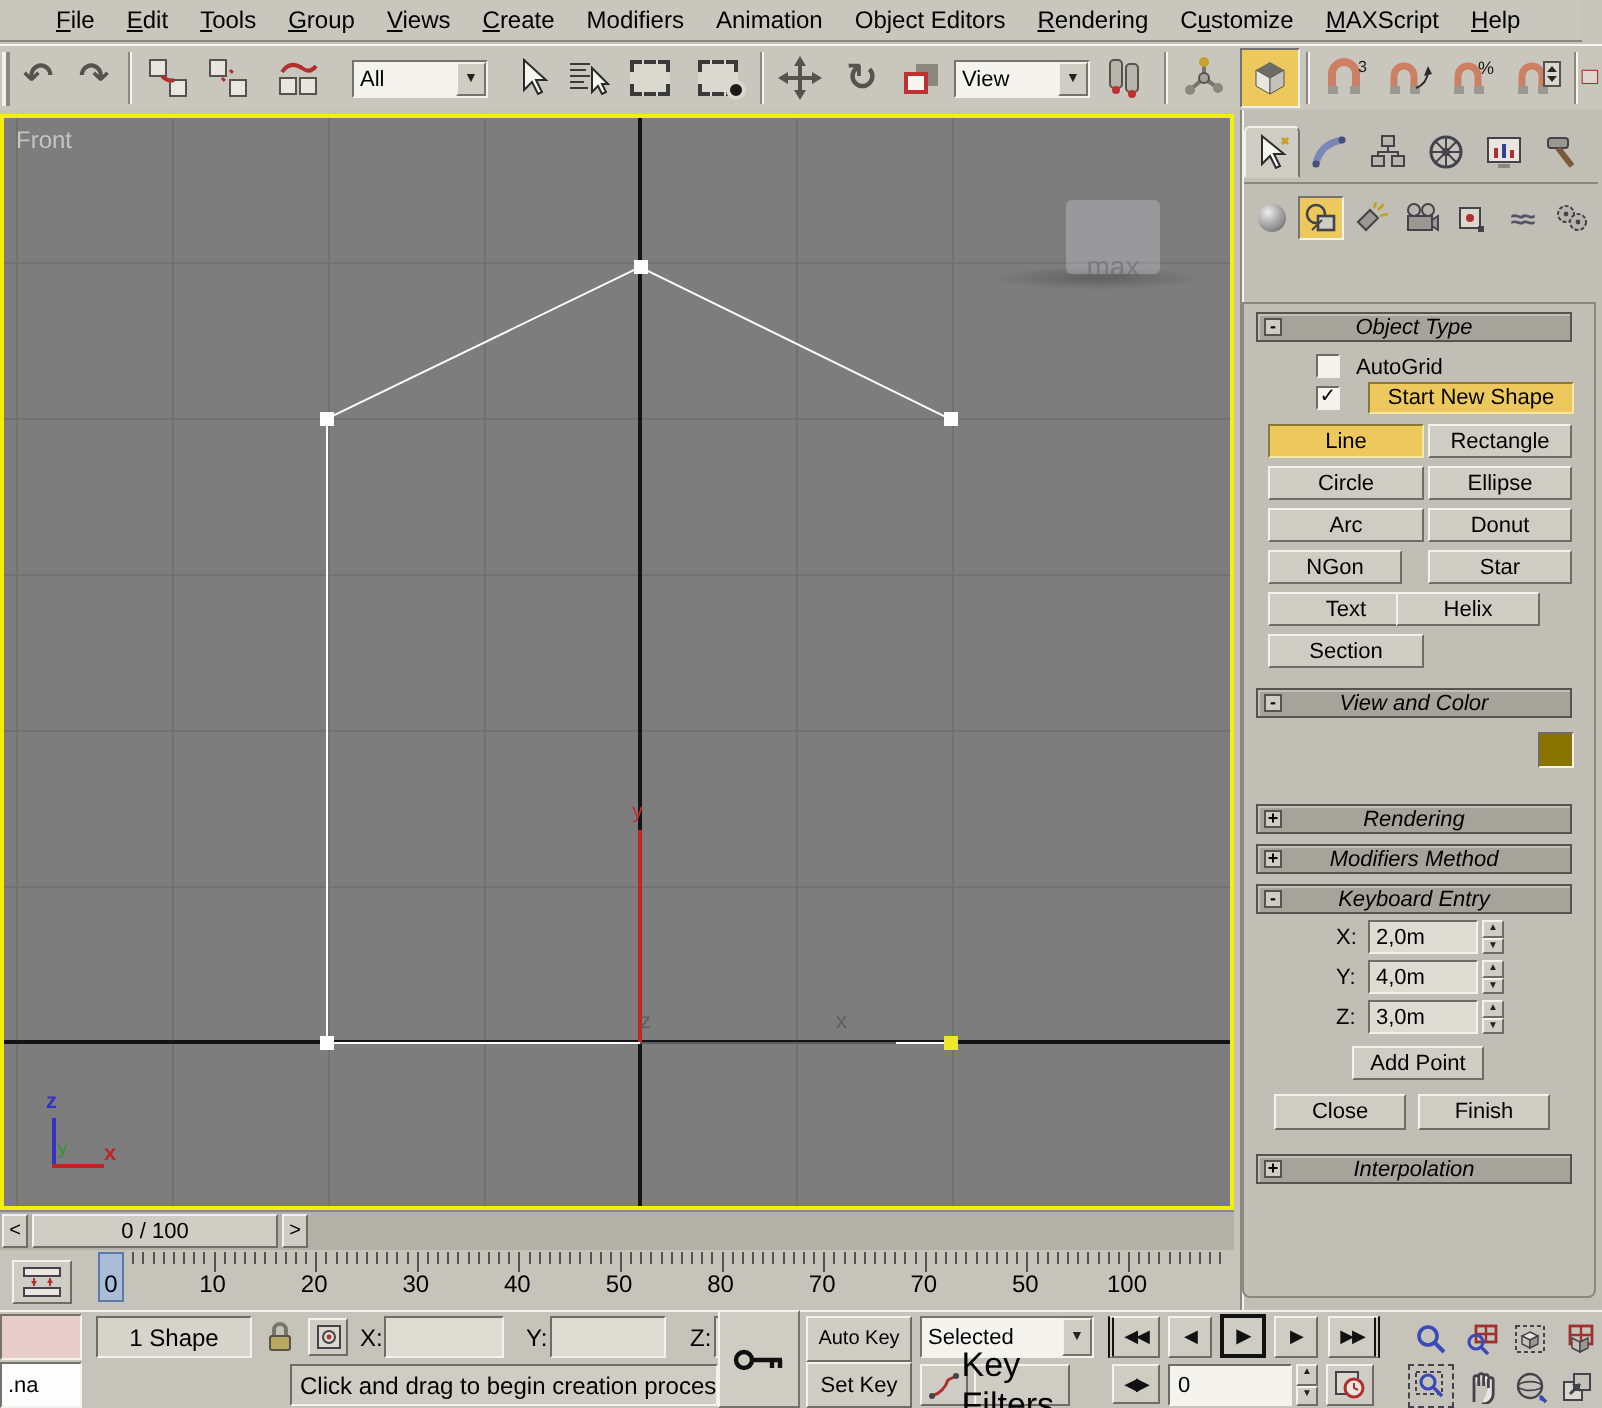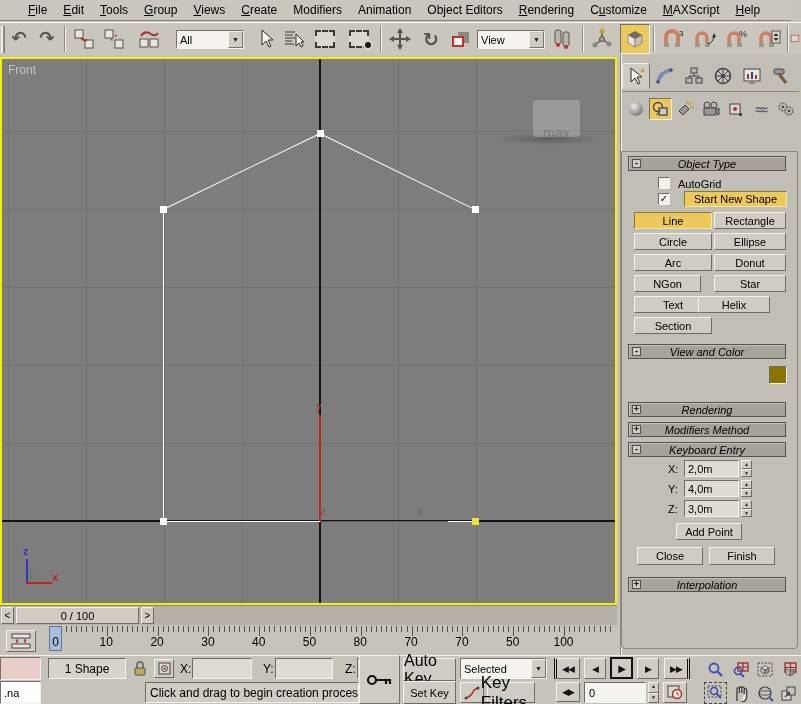--- a/index.html
+++ b/index.html
@@ -539,21 +539,21 @@
     <svg width="28" height="18" viewBox="0 0 28 18">
         <circle cx="6" cy="9" r="4" fill="none" stroke="#111" stroke-width="2.2"></circle>
         <path d="M10 9 H25 M20 9 V13 M24 9 V13" stroke="#111" stroke-width="2.2"></path>
       </svg>
     </div>
 
   <div class="fieldg abs" style="left:145px;top:26px;width:214px;height:21px;display:flex;align-items:center;padding-left:4px;background:#cfccc3;font-size:12px;overflow:hidden;white-space:nowrap;">
     <span>Click and drag to begin creation process</span>
     </div>
 
-  <div class="mbtn" style="left:403px;top:2px;width:53px;height:23px;font-size:16px;">
+  <div class="mbtn" style="left:403px;top:2px;width:53px;height:23px;font-size:10px;">
       <span>Auto Key</span>
     </div>
   <div class="mbtn" style="left:403px;top:25px;width:53px;height:23px;font-size:11px;">
       <span>Set Key</span>
     </div>
   <div class="ddfield sunken abs" style="left:460px;top:2px;width:87px;height:21px;">
     <span class="ddtext">Selected</span>
     <span class="ddbtn raised">▼</span>
     </div>
   <div class="mbtn" style="left:460px;top:26px;width:24px;height:21px;">

